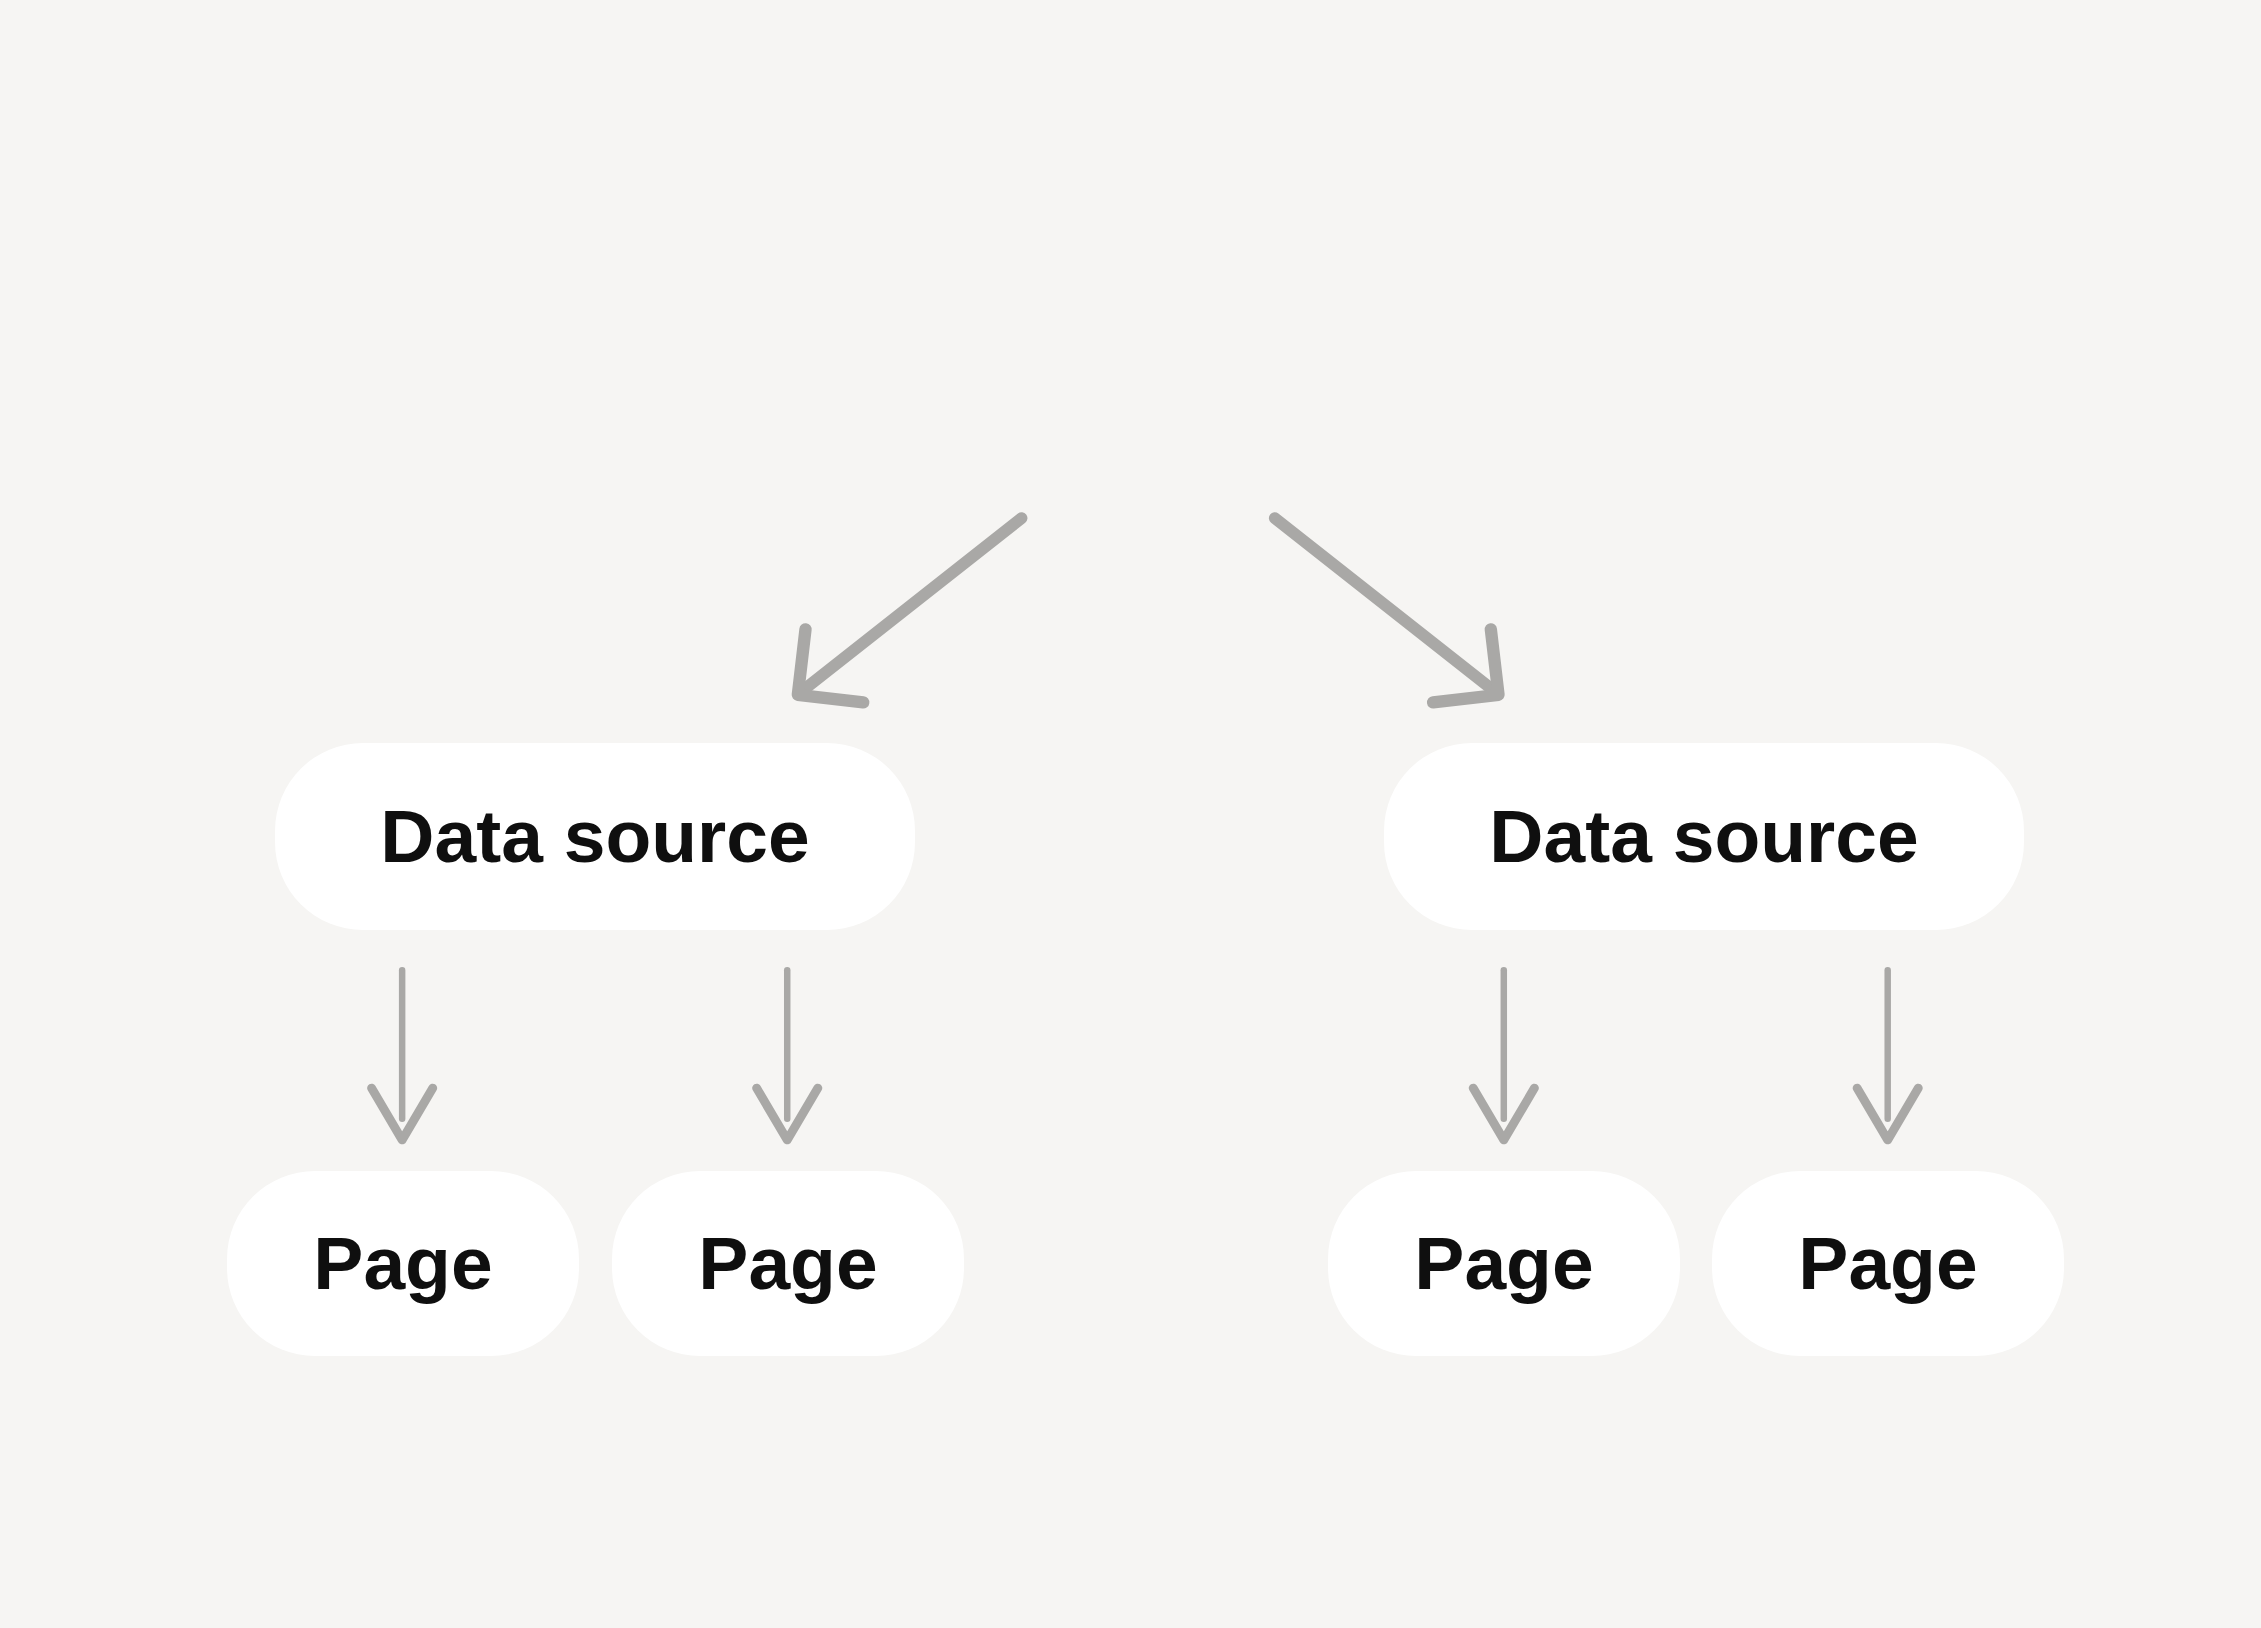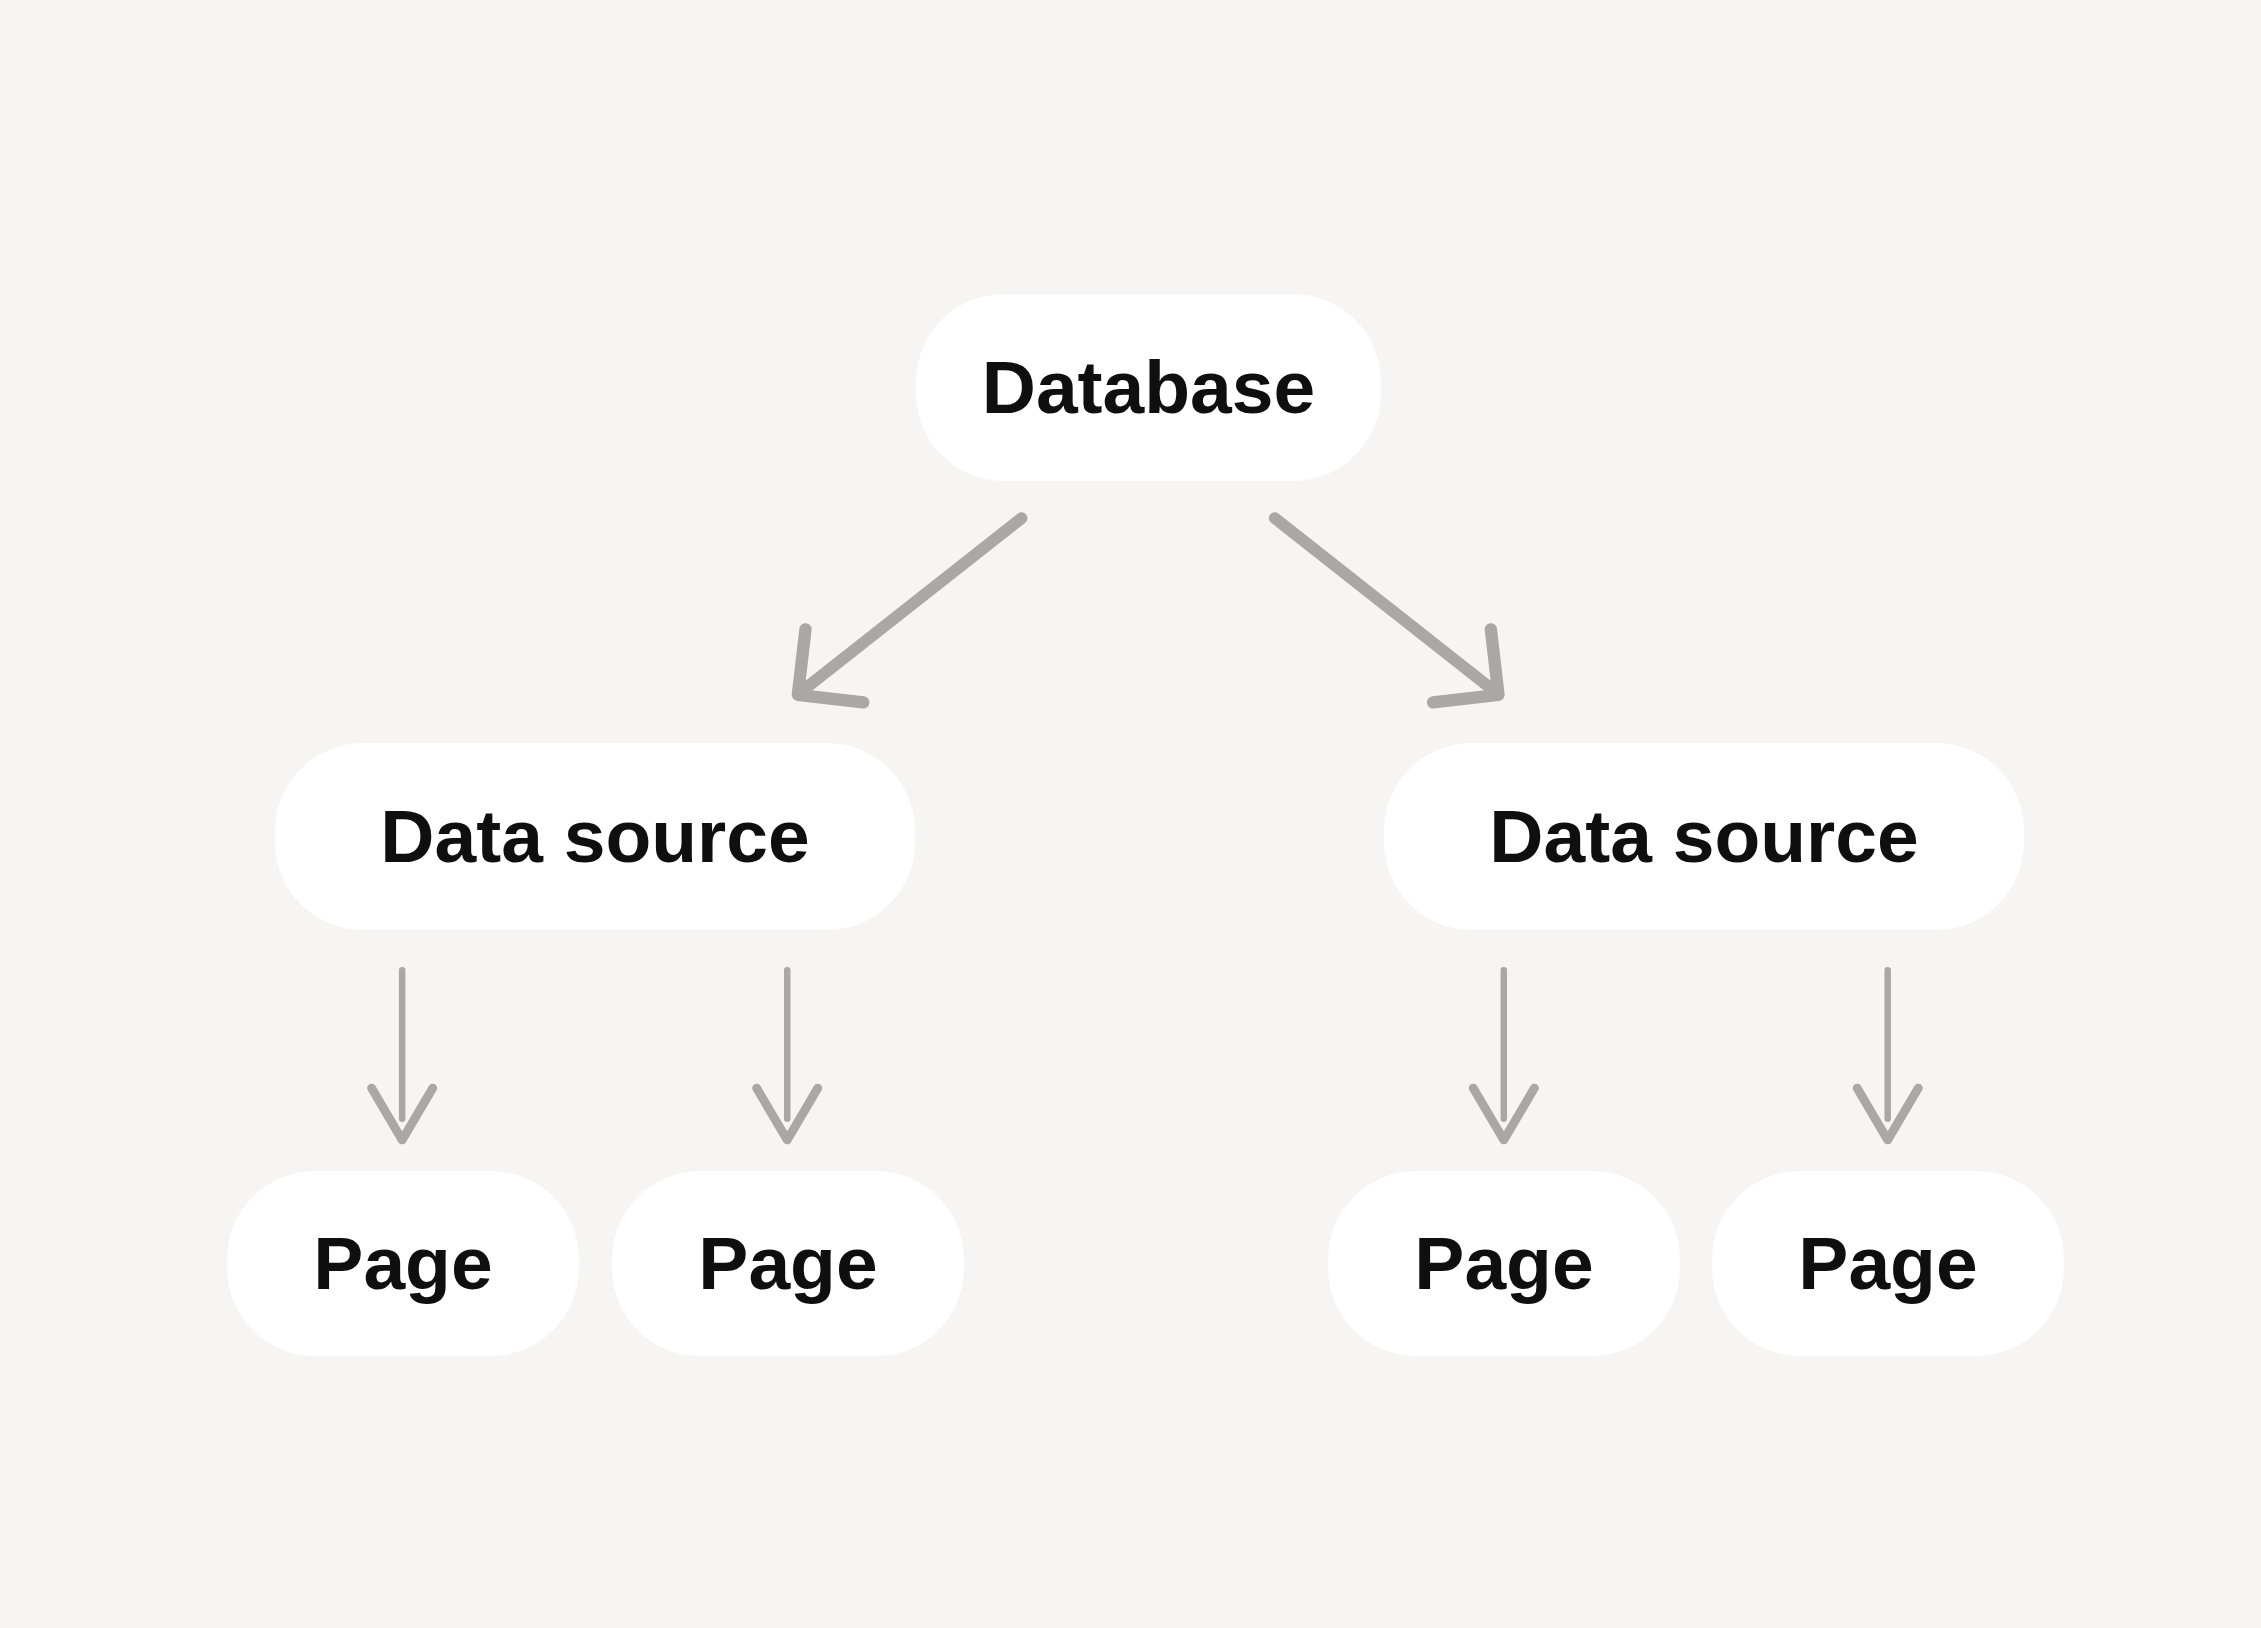--- a/index.html
+++ b/index.html
@@ -92,23 +92,20 @@
       <path class="shaft-v" d="M 2554 1648 L 2554 1900"></path>
       <path class="head-v" d="M 2502 1848 L 2554 1936 L 2606 1848"></path>
     </g>
 
     <g>
       <path class="shaft-v" d="M 3206 1648 L 3206 1900"></path>
       <path class="head-v" d="M 3154 1848 L 3206 1936 L 3258 1848"></path>
     </g>
   </svg>
 
-  <div class="node n-db">
-    <span>Database</span>
-  </div>
 
   <div class="node n-dsl">
     <span>Data source</span>
   </div>
 
   <div class="node n-dsr">
     <span>Data source</span>
   </div>
 
   <div class="node n-pl1">

